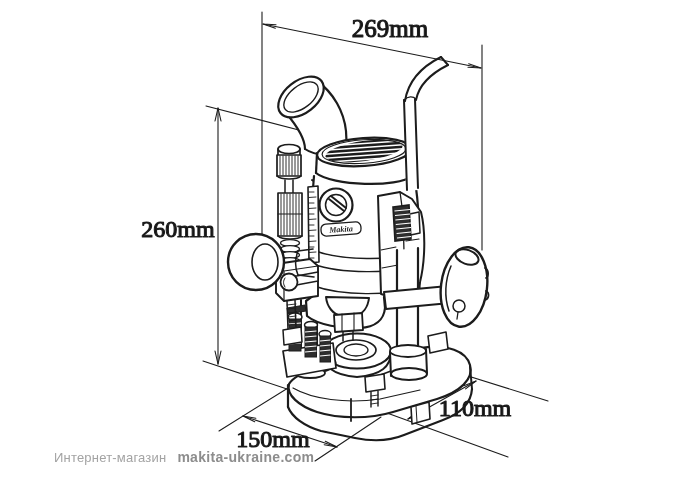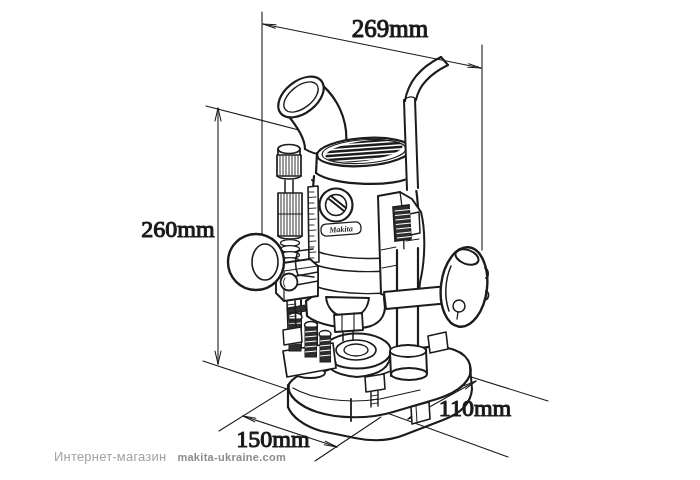--- a/index.html
+++ b/index.html
@@ -8,21 +8,21 @@
   svg{position:absolute;left:0;top:0;}
   .ln{stroke:#1c1c1c;fill:none;stroke-linecap:round;stroke-linejoin:round;}
   .fw{fill:#ffffff;}
   .dk{fill:#2e2e2e;stroke:#1c1c1c;}
   .dimtxt{font-family:"Liberation Serif",serif;font-size:24px;fill:#141414;}
   .dimtxt269{font-size:25px;}
   .logo{font-family:"Liberation Serif",serif;font-style:italic;font-weight:bold;
         font-size:8px;fill:#222;}
   .watermark{position:absolute;left:54px;top:449px;font-size:13px;color:#a3a3a3;
              letter-spacing:.2px;white-space:nowrap;}
-  .watermark b{color:#8d8d8d;font-size:11px;margin-left:11px;letter-spacing:.3px;}
+  .watermark b{color:#8d8d8d;font-size:14px;margin-left:11px;letter-spacing:.3px;}
 </style>
 </head>
 <body>
 
 <div class="stage">
 <svg width="700" height="480" viewBox="0 0 700 480">
   <defs>
     <clipPath id="grilleClip">
           <ellipse cx="364" cy="151" rx="39" ry="10" transform="rotate(-4 364 151)"></ellipse>
         </clipPath>

